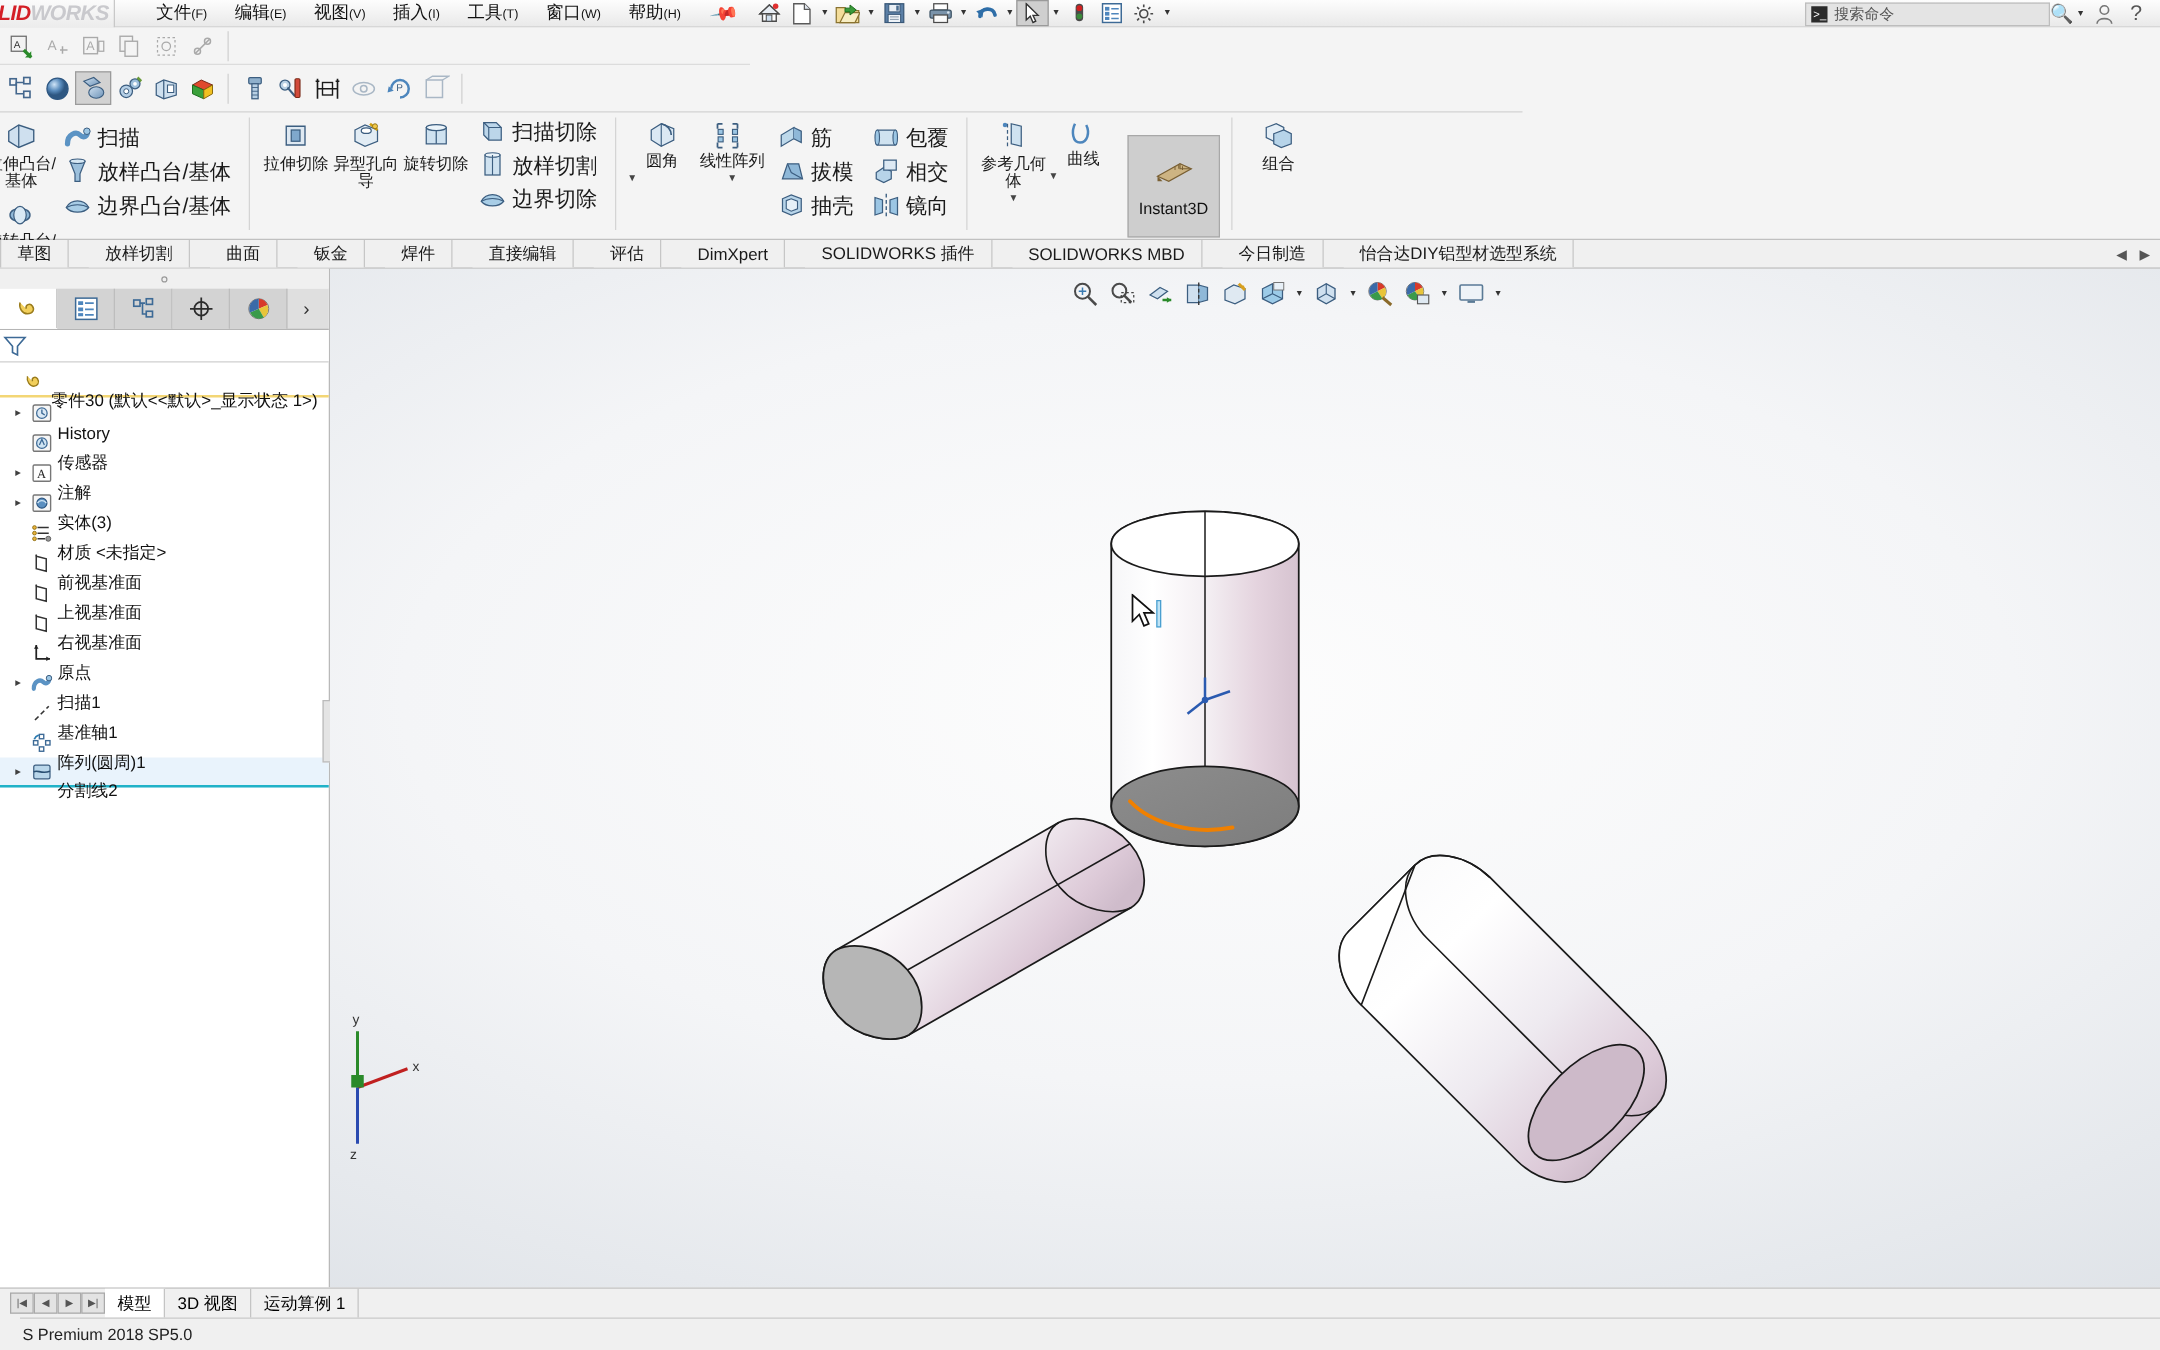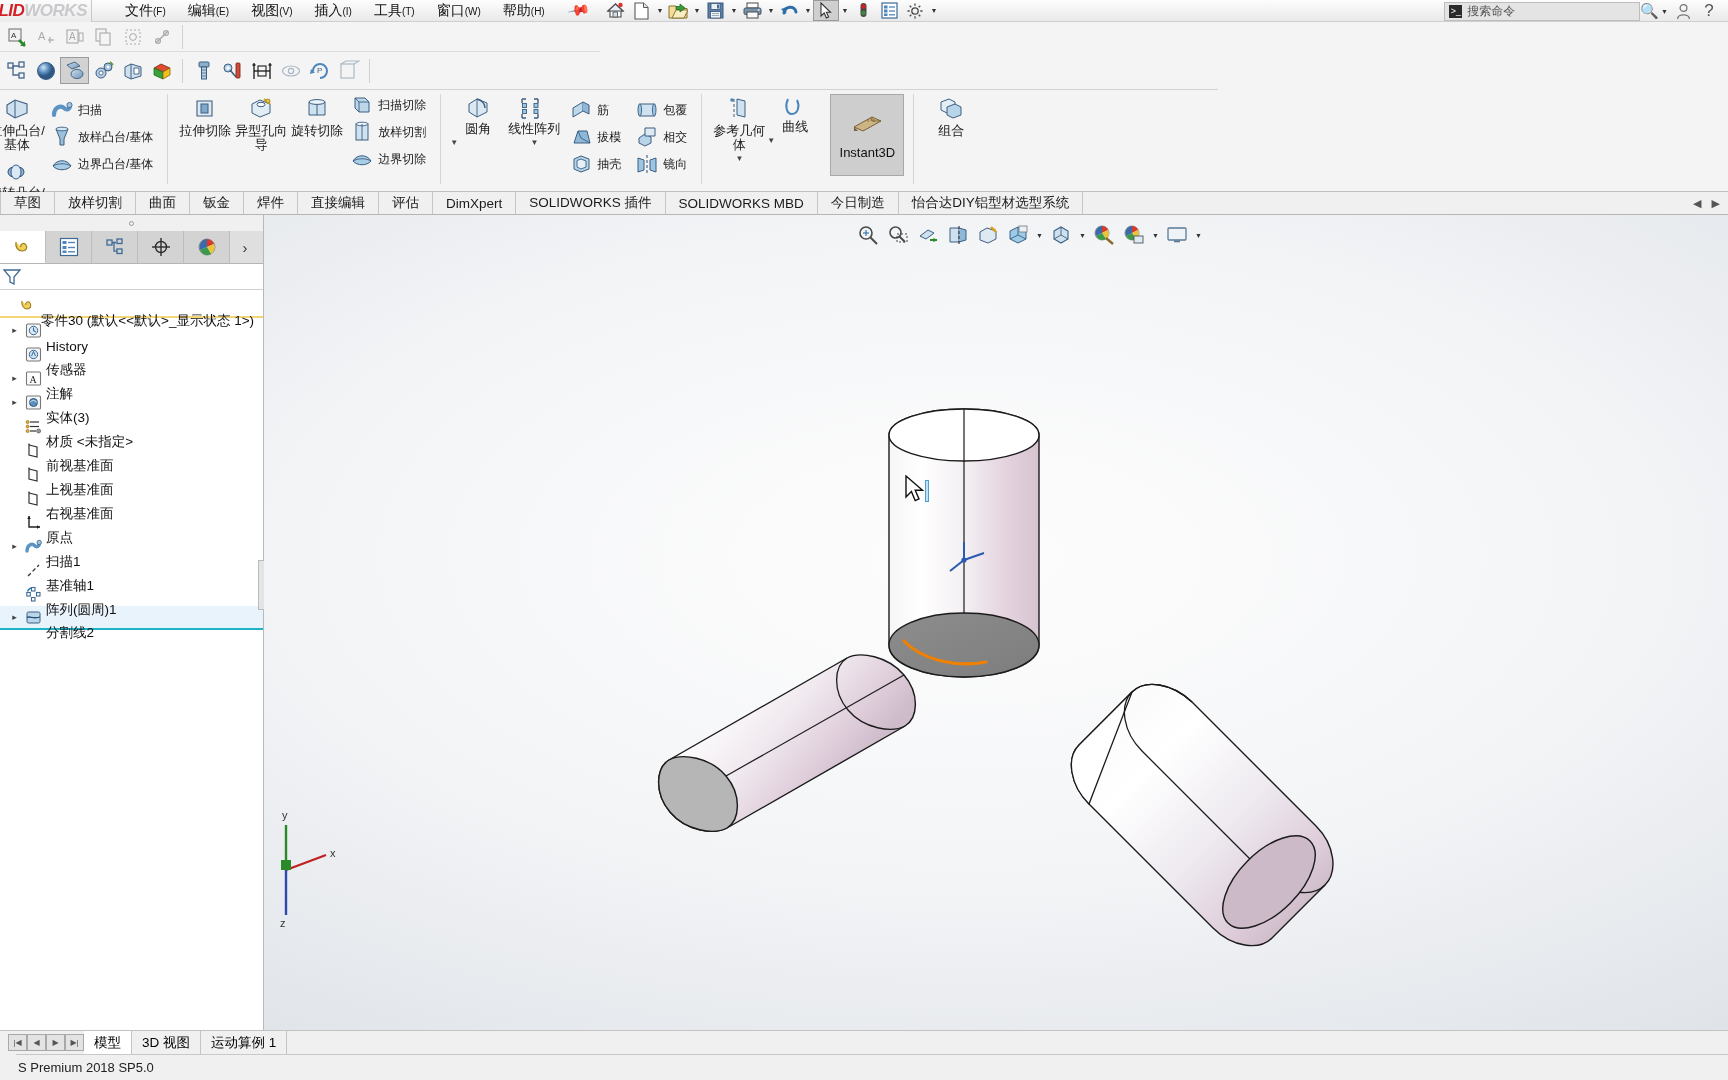--- a/index.html
+++ b/index.html
@@ -94,36 +94,36 @@
     display:flex; flex-direction:column; align-items:center; width:56px;
     cursor:default; padding-top:4px;
   }
   .big-btn .lbl { font-size:13px; color:#1a1a1a; text-align:center; line-height:14px; margin-top:2px; }
 
   .stack { display:flex; flex-direction:column; gap:1px; }
   .row-btn {
     display:flex; align-items:center; gap:5px; height:26px; padding:0 5px 0 2px;
     cursor:default; white-space:nowrap;
   }
-  .row-btn .lbl { font-size:12px; color:#1a1a1a; }
+  .row-btn .lbl { font-size:17px; color:#1a1a1a; }
 
   .dd-under { font-size:8px; color:#444; text-align:center; margin-top:2px; }
 
   .i3d {
     width:74px; height:82px; background:#cecece; border:1px solid #a8a8a8;
     display:flex;flex-direction:column;align-items:center;justify-content:center;
     margin-top:2px; cursor:default;
   }
   .i3d .lbl { font-size:13px; margin-top:8px; color:#111; }
 
   
   .tabstrip {
     position:absolute; top:192px; left:0; width:1728px; height:23px;
     background:#f0f0f0; border-bottom:1px solid #b6b6b6;
-    display:flex; align-items:stretch;
+    display:flex; align-items:stretch;gap:16px;
   }
   .tab {
     display:flex;align-items:center;justify-content:center;
     padding: 0 13px; font-size:13.5px; color:#1a1a1a;
     border-right:1px solid #c6c6c6; cursor:default; background:#f0f0f0;
   }
   .tab:first-child { border-left:1px solid #c6c6c6; }
   .tabstrip-right { margin-left:auto; display:flex; align-items:center; padding-right:4px; gap:2px;}
   .tri { font-size:11px; color:#555; padding:0 4px; }
 
@@ -691,21 +691,21 @@
           <div class="big-btn">
             <svg width="24" height="22" viewBox="0 0 24 22">
                 <path d="M5 3 C2 9, 3 18, 9 18 C15 18, 17 10, 14 4" fill="none" stroke="#4d86bd" stroke-width="2"></path>
               </svg>
             <div class="lbl">曲线</div>
           </div>
           <div class="dd-under">▼</div>
         </div>
       </div>
 
-      <div class="cgroup" style="padding-left:2px;">
+      <div class="cgroup" style="padding-left:2px;align-items:flex-end;">
         <div class="i3d">
           <svg width="34" height="26" viewBox="0 0 34 26">
               <path d="M4 16 L22 6 L31 10 L13 20 Z" fill="#cdb483" stroke="#7a6034" stroke-width="1"></path>
               <path d="M22 6 L22 10 L31 10" fill="none" stroke="#7a6034" stroke-width=".9"></path>
               <g stroke="#7a6034" stroke-width=".8">
                 <line x1="18" y1="8" x2="18" y2="11"></line>
                 <line x1="21" y1="7" x2="21" y2="10"></line>
                 <line x1="24" y1="8" x2="24" y2="11"></line>
               </g>
               <path d="M8 20 L4 16 L4 20 Z" fill="#7a6034"></path>

